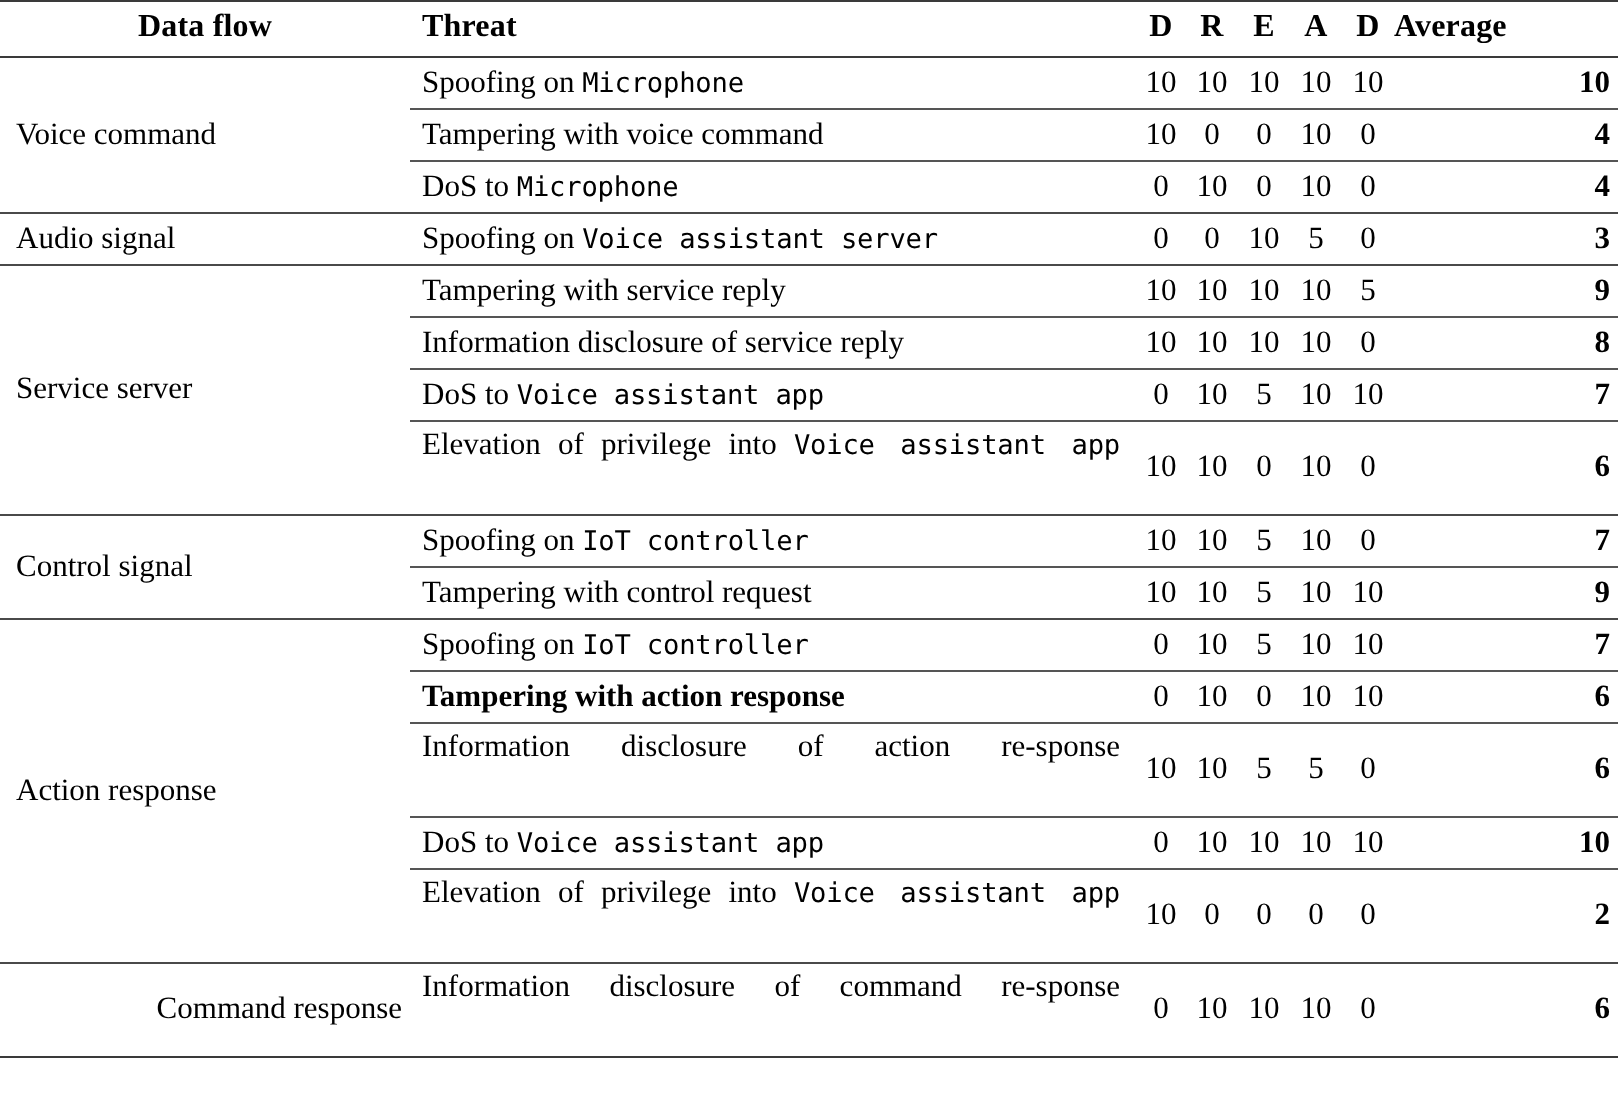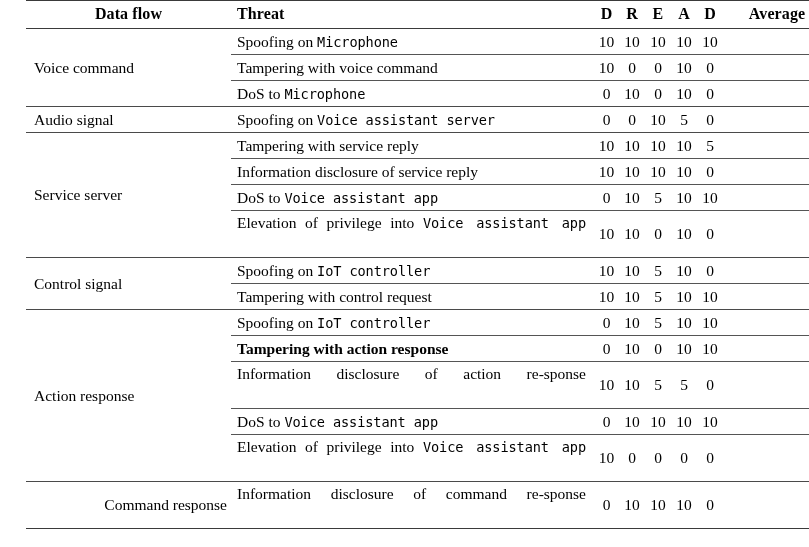--- a/index.html
+++ b/index.html
@@ -15,21 +15,20 @@
     font-family: "Liberation Serif", "DejaVu Serif", serif;
     color: #000000;
     -webkit-font-smoothing: antialiased;
   }
 
   .table-wrap {
     width: 809px;
     height: 547px;
     box-sizing: border-box;
     position: relative;
-    padding-left: 26px;
   }
 
   table.dread {
     width: 809px;
     border-collapse: collapse;
     table-layout: fixed;
     font-size: 15.5px;
   }
 
   
@@ -42,21 +41,21 @@
     font-weight: bold;
     padding: 4px 0 5px 0;
     vertical-align: bottom;
     font-size: 16px;
     letter-spacing: 0.1px;
   }
 
   th.h-dataflow { text-align: center; }
   th.h-threat   { text-align: left; padding-left: 6px; }
   th.h-score    { text-align: center; }
-  th.h-average  { text-align: center; padding-right: 4px; }
+  th.h-average  { text-align: left; padding-right: 4px; }
 
   td {
     vertical-align: middle;
     padding: 0;
   }
 
   td.dataflow {
     text-align: left;
     padding-left: 8px;
     padding-right: 4px;

